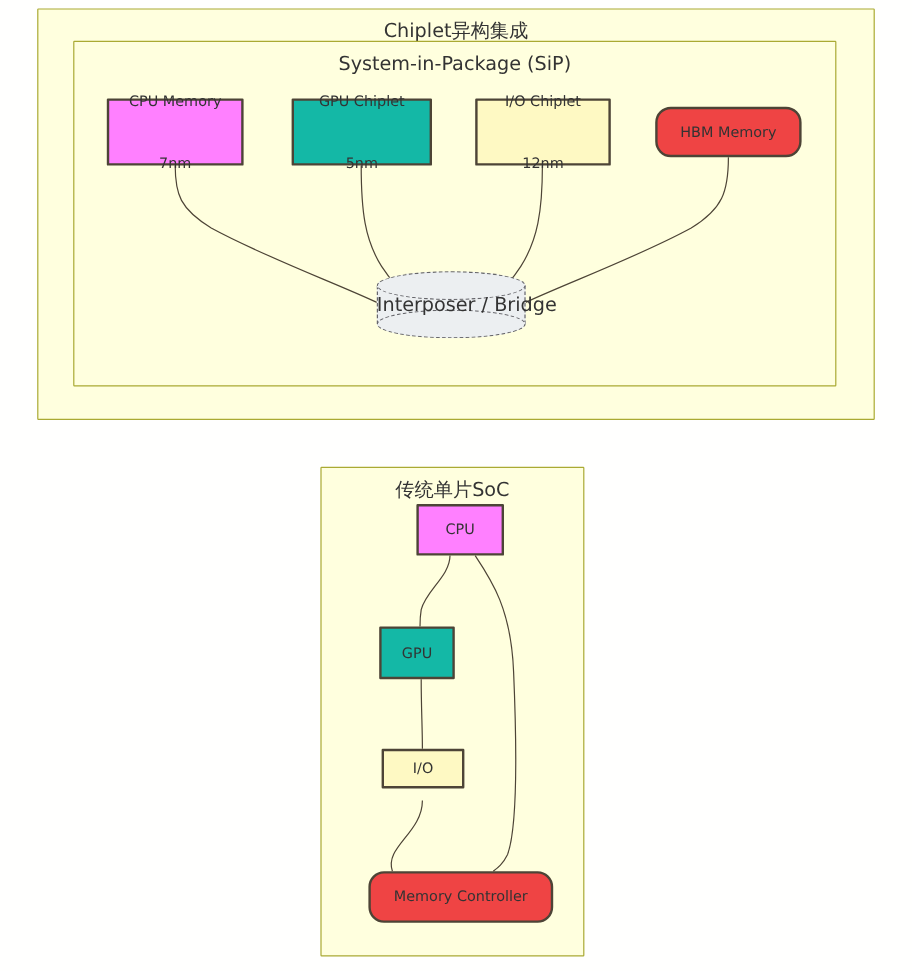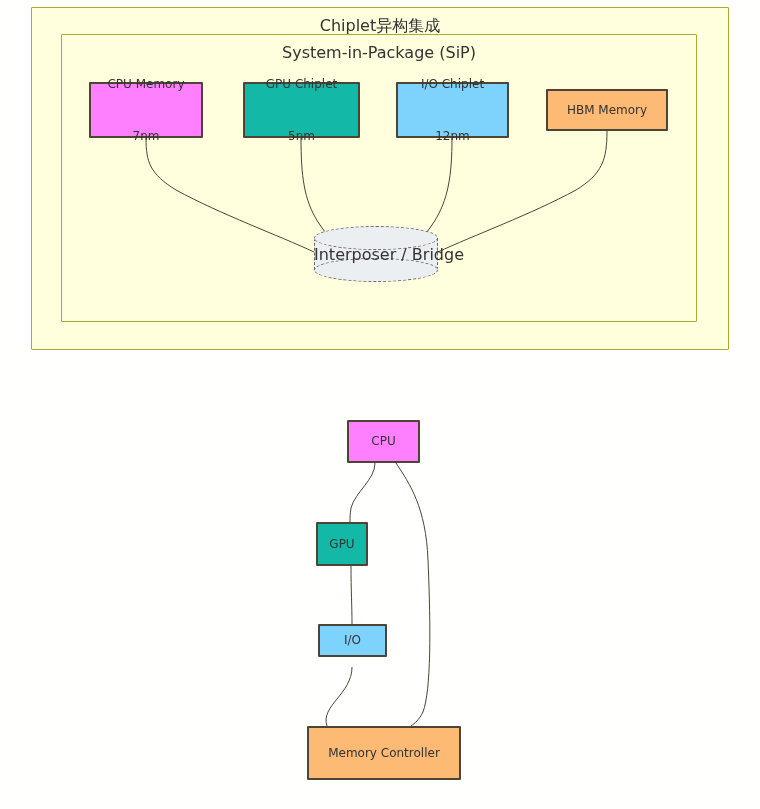--- a/index.html
+++ b/index.html
@@ -52,22 +52,22 @@
     font-size: 12px;
     color: #333333;
     line-height: 1.35;
     text-align: center;
     border-radius: 1px;
   }
   .node .l2 { font-size: 12px; margin-top: 36px; }
 
   .fill-pink   { background: #ff80ff; }
   .fill-purple { background: #14b8a6; }
-  .fill-blue   { background: #7dd3fc; }
-  .fill-red    { background: #fdba74; }
+  .fill-blue   { background: #fef9c3; }
+  .fill-red    { background: #ef4444; border-radius: 13px; }
 
   
   .cylinder {
     position: absolute;
     box-sizing: border-box;
   }
   .cyl-body {
     position: absolute;
     left: 0;
     top: 12px;
@@ -132,20 +132,23 @@
 <div id="canvas">
 
   <div class="cluster" style="left:31px; top:7px; width:698px; height:343px;">
     <div class="cluster-title" style="top:8px;">Chiplet异构集成</div>
   </div>
 
   <div class="cluster" style="left:61px; top:34px; width:636px; height:288px;text-decoration:underline;">
     <div class="cluster-title" style="top:8px;">System-in-Package (SiP)</div>
   </div>
 
+  <div class="cluster" style="left:267px; top:389px; width:220px; height:408px;">
+    <div class="cluster-title" style="top:8px;">传统单片SoC</div>
+  </div>
 
   <svg id="edges" viewBox="0 0 760 809" width="760" height="809">
 
     <path d="M146,138 C146,162 150,174 176,190 C220,214 280,236 314,252"></path>
 
     <path d="M301,138 C301,176 304,200 318,222 C327,236 336,244 343,249"></path>
 
     <path d="M452,138 C452,176 448,200 434,222 C425,236 416,244 409,249"></path>
 
     <path d="M607,131 C607,160 602,174 576,190 C532,214 472,236 438,252"></path>
@@ -182,25 +185,25 @@
     <div class="cyl-body"></div>
     <div class="cyl-bottom"></div>
     <div class="cyl-top"></div>
     <div class="cyl-label">Interposer / Bridge</div>
   </div>
 
   <div class="node fill-pink" style="left:347px; top:420px; width:73px; height:43px;">
     <span>CPU</span>
   </div>
 
-  <div class="node fill-purple" style="left:316px; top:522px; width:52px; height:44px;">
+  <div class="node fill-purple" style="left:316px; top:522px; width:63px; height:44px;">
     <span>GPU</span>
   </div>
 
   <div class="node fill-blue" style="left:318px; top:624px; width:69px; height:33px;">
     <span>I/O</span>
   </div>
 
-  <div class="node fill-red" style="left:307px; top:726px; width:154px; height:54px;">
+  <div class="node fill-red" style="left:307px; top:726px; width:154px; height:43px;">
     <span>Memory Controller</span>
   </div>
 
 </div>
 
 </body></html>

